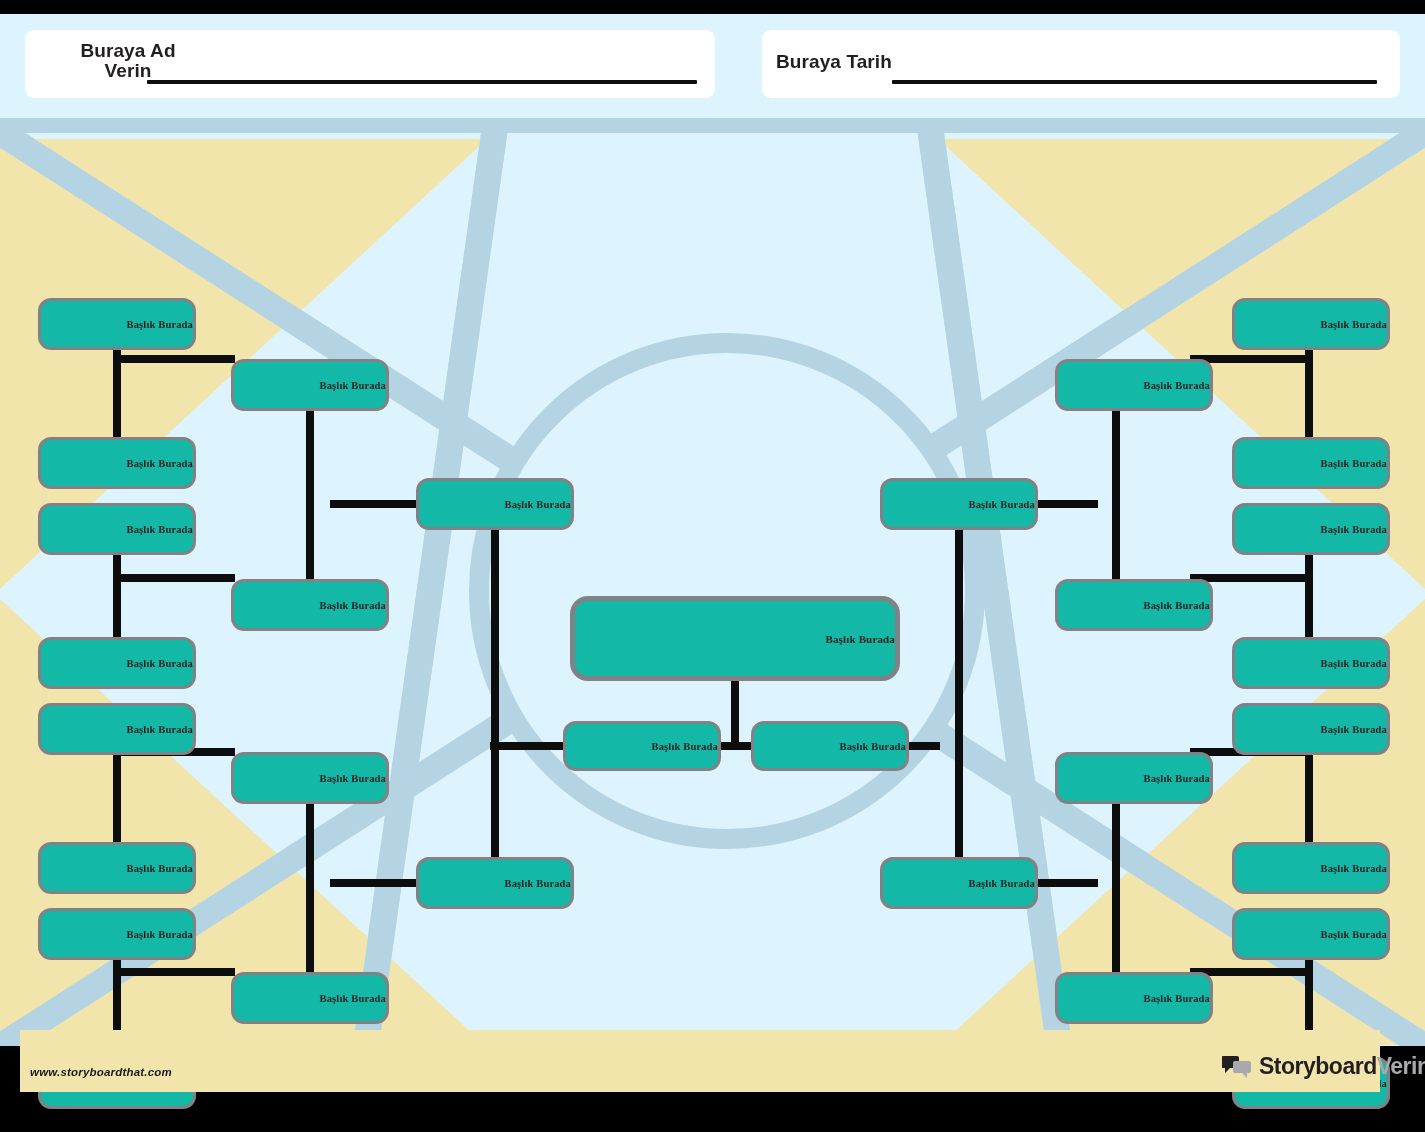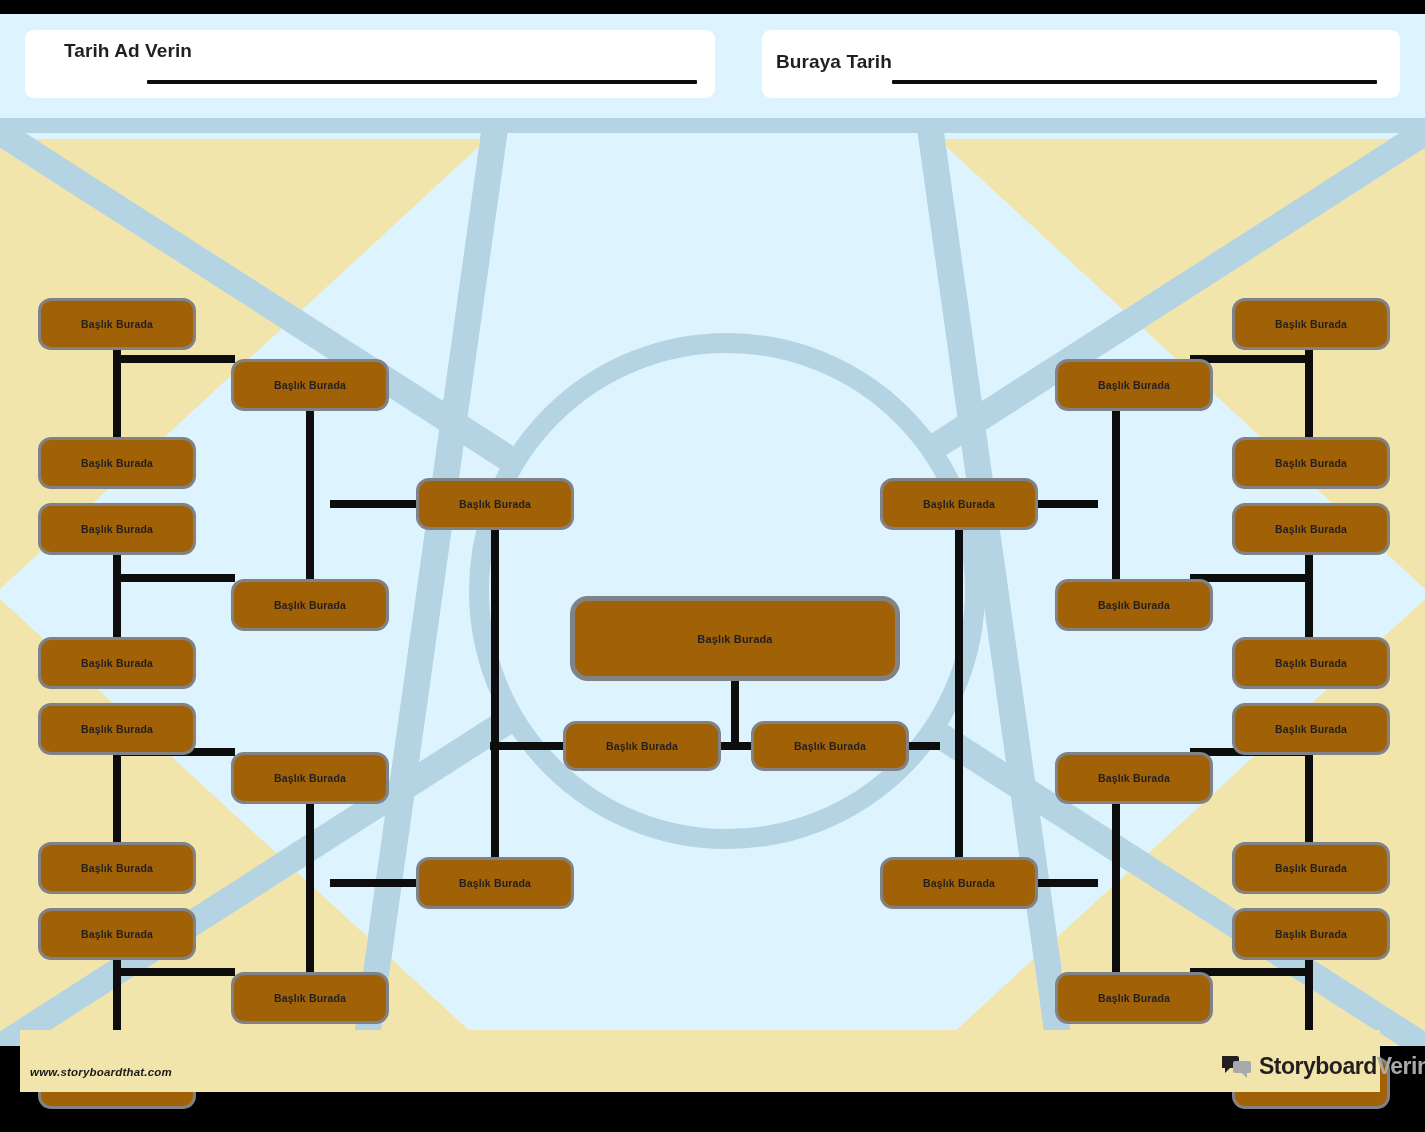--- a/index.html
+++ b/index.html
@@ -32,38 +32,38 @@
       background:#f2e5ac;}
   #site-url{position:absolute;left:30px;top:1066px;font-size:11.5px;
       font-weight:bold;color:#1a1a1a;letter-spacing:.2px;font-style:italic;}
   #logo{position:absolute;left:1222px;top:1051px;height:30px;display:flex;
       align-items:center;gap:7px;}
   #logo-text{font-size:23px;font-weight:bold;letter-spacing:-.5px;}
   #logo-text .w1{color:#231f20;}
   #logo-text .w2{color:#a7a9ac;}
 
   
-  .node{position:absolute;background:#a16207;border:3px solid #808285;
+  .node{position:absolute;background:#14b8a6;border:3px solid #808285;
       border-radius:13px;box-sizing:border-box;display:flex;
-      align-items:center;justify-content:center;}
+      align-items:center;justify-content:flex-end;font-family:Liberation Serif, serif;}
   .node span{font-size:10.5px;font-weight:bold;color:#231f20;letter-spacing:.15px;}
   .node.center{border-width:5px;border-radius:18px;}
   .node.center span{font-size:11px;}
 
   
   .conn{position:absolute;background:#0d0d0d;}
 </style>
 </head>
 <body>
 
 <div id="header-band"></div>
 <div id="header-band-shade"></div>
 
 <div class="hdr-card" id="name-card">
-  <div class="hdr-label" id="name-label">Tarih Ad Verin</div>
+  <div class="hdr-label" id="name-label">Buraya Ad Verin</div>
   <div class="hdr-rule" id="name-rule"></div>
 </div>
 
 <div class="hdr-card" id="date-card">
   <div class="hdr-label" id="date-label">Buraya Tarih</div>
   <div class="hdr-rule" id="date-rule"></div>
 </div>
 
 <div id="canvas">
 

